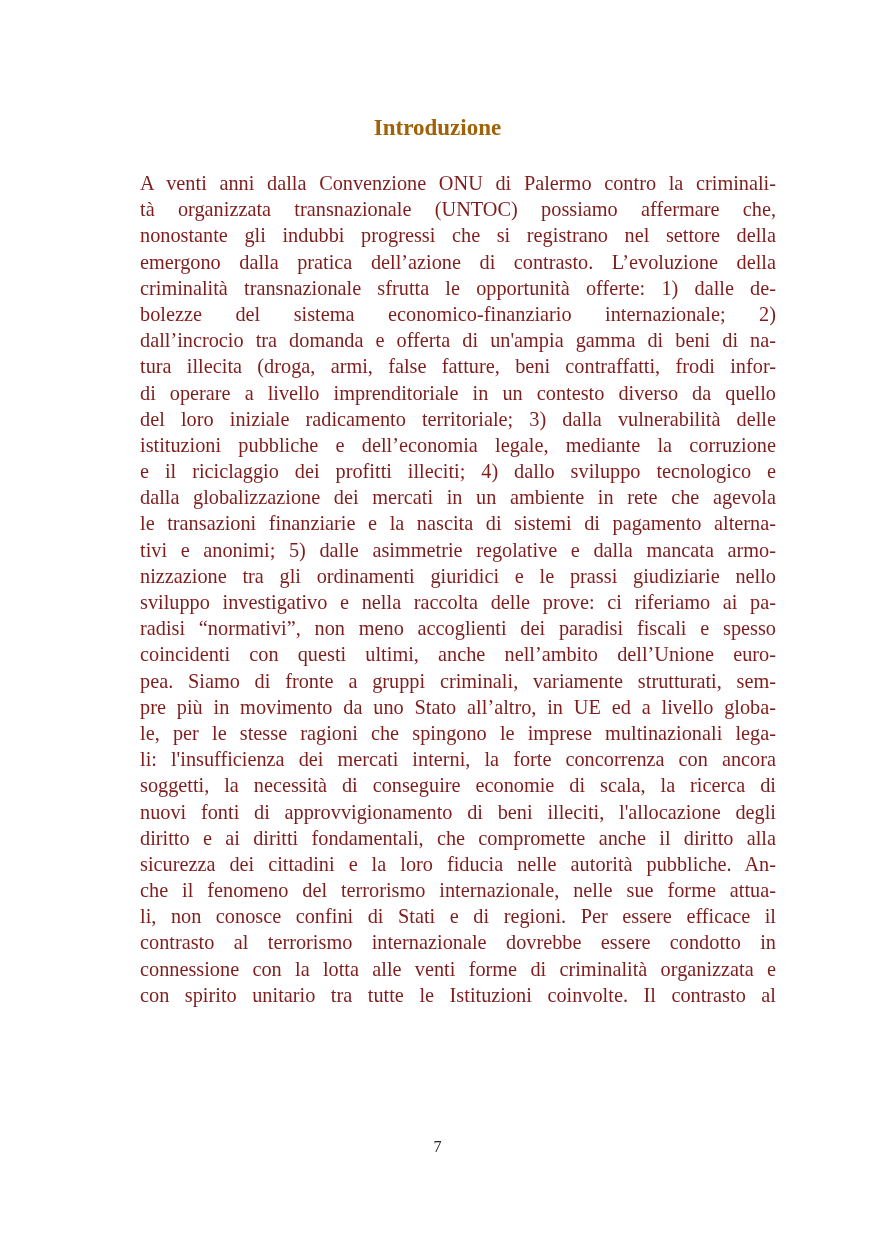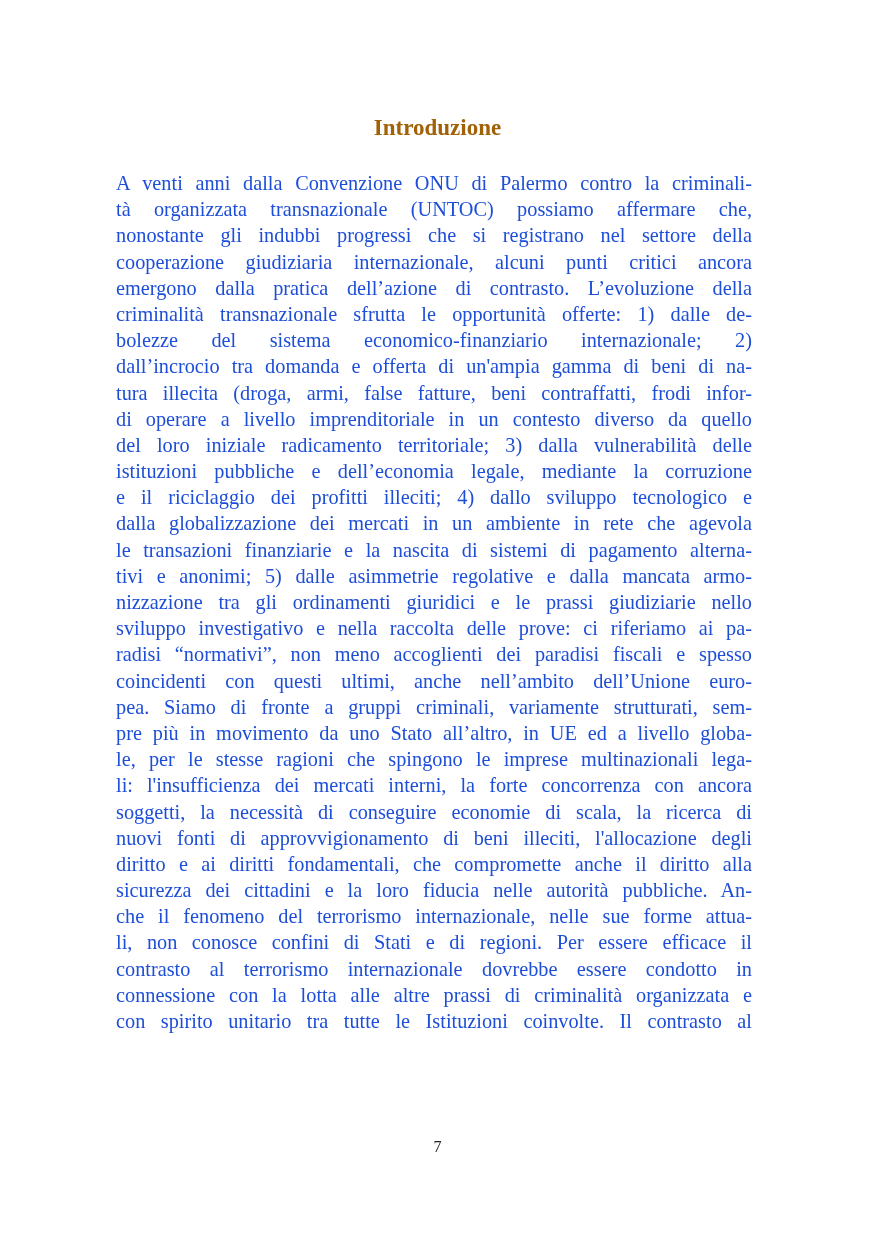--- a/index.html
+++ b/index.html
@@ -4,43 +4,42 @@
 <style>
   html, body { margin: 0; padding: 0; background: #ffffff; }
   body { width: 875px; height: 1240px; position: relative; overflow: hidden; }
   .page { position: absolute; left: 0; top: 0; width: 875px; height: 1240px; background: #fff; color: #1a1a1a; }
   .title {
     position: absolute; left: 0; width: 875px; top: 113px;
     text-align: center; font-family: "Liberation Serif", serif;
     font-weight: bold; font-size: 23px; line-height: 30px; color: #a16207;
   }
   .body {
-    position: absolute; left: 116px; top: 170px; width: 636px;
-    font-family: "Liberation Serif", serif; font-size: 20.3px; color: #1d4ed8;
+    position: absolute; left: 140px; top: 170px; width: 636px;
+    font-family: "Liberation Serif", serif; font-size: 20.3px; color: #7f1d1d;
   }
   .line {
     display: block; height: 26.2px; line-height: 26.2px;
     text-align: justify; text-align-last: justify; white-space: nowrap;
     overflow: visible;
   }
   .pagenum {
     position: absolute; left: 0; width: 875px; top: 1138px; text-align: center;
     font-family: "Liberation Serif", serif; font-size: 16px; color: #222;
   }
 </style>
 </head>
 <body>
 
 <div class="page">
   <div class="title">Introduzione</div>
   <div class="body" id="body-text">
       <span class="line" style="display: block; width: 636px;">A venti anni dalla Convenzione ONU di Palermo contro la criminali-</span>
       <span class="line" style="display: block; width: 636px;">tà organizzata transnazionale (UNTOC) possiamo affermare che,</span>
       <span class="line" style="display: block; width: 636px;">nonostante gli indubbi progressi che si registrano nel settore della</span>
-      <span class="line" style="display: block; width: 636px;">cooperazione giudiziaria internazionale, alcuni punti critici ancora</span>
       <span class="line" style="display: block; width: 636px;">emergono dalla pratica dell’azione di contrasto.  L’evoluzione della</span>
       <span class="line" style="display: block; width: 636px;">criminalità transnazionale sfrutta le opportunità offerte: 1) dalle de-</span>
       <span class="line" style="display: block; width: 636px;">bolezze del sistema economico-finanziario internazionale; 2)</span>
       <span class="line" style="display: block; width: 636px;">dall’incrocio tra domanda e offerta di un'ampia gamma di beni di na-</span>
       <span class="line" style="display: block; width: 636px;">tura illecita (droga, armi, false fatture, beni contraffatti, frodi infor-</span>
       <span class="line" style="display: block; width: 636px;">di operare a livello imprenditoriale in un contesto diverso da quello</span>
       <span class="line" style="display: block; width: 636px;">del loro iniziale radicamento territoriale; 3) dalla vulnerabilità delle</span>
       <span class="line" style="display: block; width: 636px;">istituzioni pubbliche e dell’economia legale, mediante la corruzione</span>
       <span class="line" style="display: block; width: 636px;">e il riciclaggio dei profitti illeciti; 4) dallo sviluppo tecnologico e</span>
       <span class="line" style="display: block; width: 636px;">dalla globalizzazione dei mercati in un ambiente in rete che agevola</span>
@@ -54,17 +53,17 @@
       <span class="line" style="display: block; width: 636px;">pre più in movimento da uno Stato all’altro, in UE ed a livello globa-</span>
       <span class="line" style="display: block; width: 636px;">le, per le stesse ragioni che spingono le imprese multinazionali lega-</span>
       <span class="line" style="display: block; width: 636px;">li: l'insufficienza dei mercati interni, la forte concorrenza con ancora</span>
       <span class="line" style="display: block; width: 636px;">soggetti, la necessità di conseguire economie di scala, la ricerca di</span>
       <span class="line" style="display: block; width: 636px;">nuovi fonti di approvvigionamento di beni illeciti, l'allocazione degli</span>
       <span class="line" style="display: block; width: 636px;">diritto e ai diritti fondamentali, che compromette anche il diritto alla</span>
       <span class="line" style="display: block; width: 636px;">sicurezza dei cittadini e la loro fiducia nelle autorità pubbliche. An-</span>
       <span class="line" style="display: block; width: 636px;">che il fenomeno del terrorismo internazionale, nelle sue forme attua-</span>
       <span class="line" style="display: block; width: 636px;">li, non conosce confini di Stati e di regioni. Per essere efficace il</span>
       <span class="line" style="display: block; width: 636px;">contrasto al terrorismo internazionale dovrebbe essere condotto in</span>
-      <span class="line" style="display: block; width: 636px;">connessione con la lotta alle altre prassi di criminalità organizzata e</span>
+      <span class="line" style="display: block; width: 636px;">connessione con la lotta alle venti forme di criminalità organizzata e</span>
       <span class="line" style="display: block; width: 636px;">con spirito unitario tra tutte le Istituzioni coinvolte. Il contrasto al</span>
     </div>
   <div class="pagenum">7</div>
 </div>
 
 </body></html>

